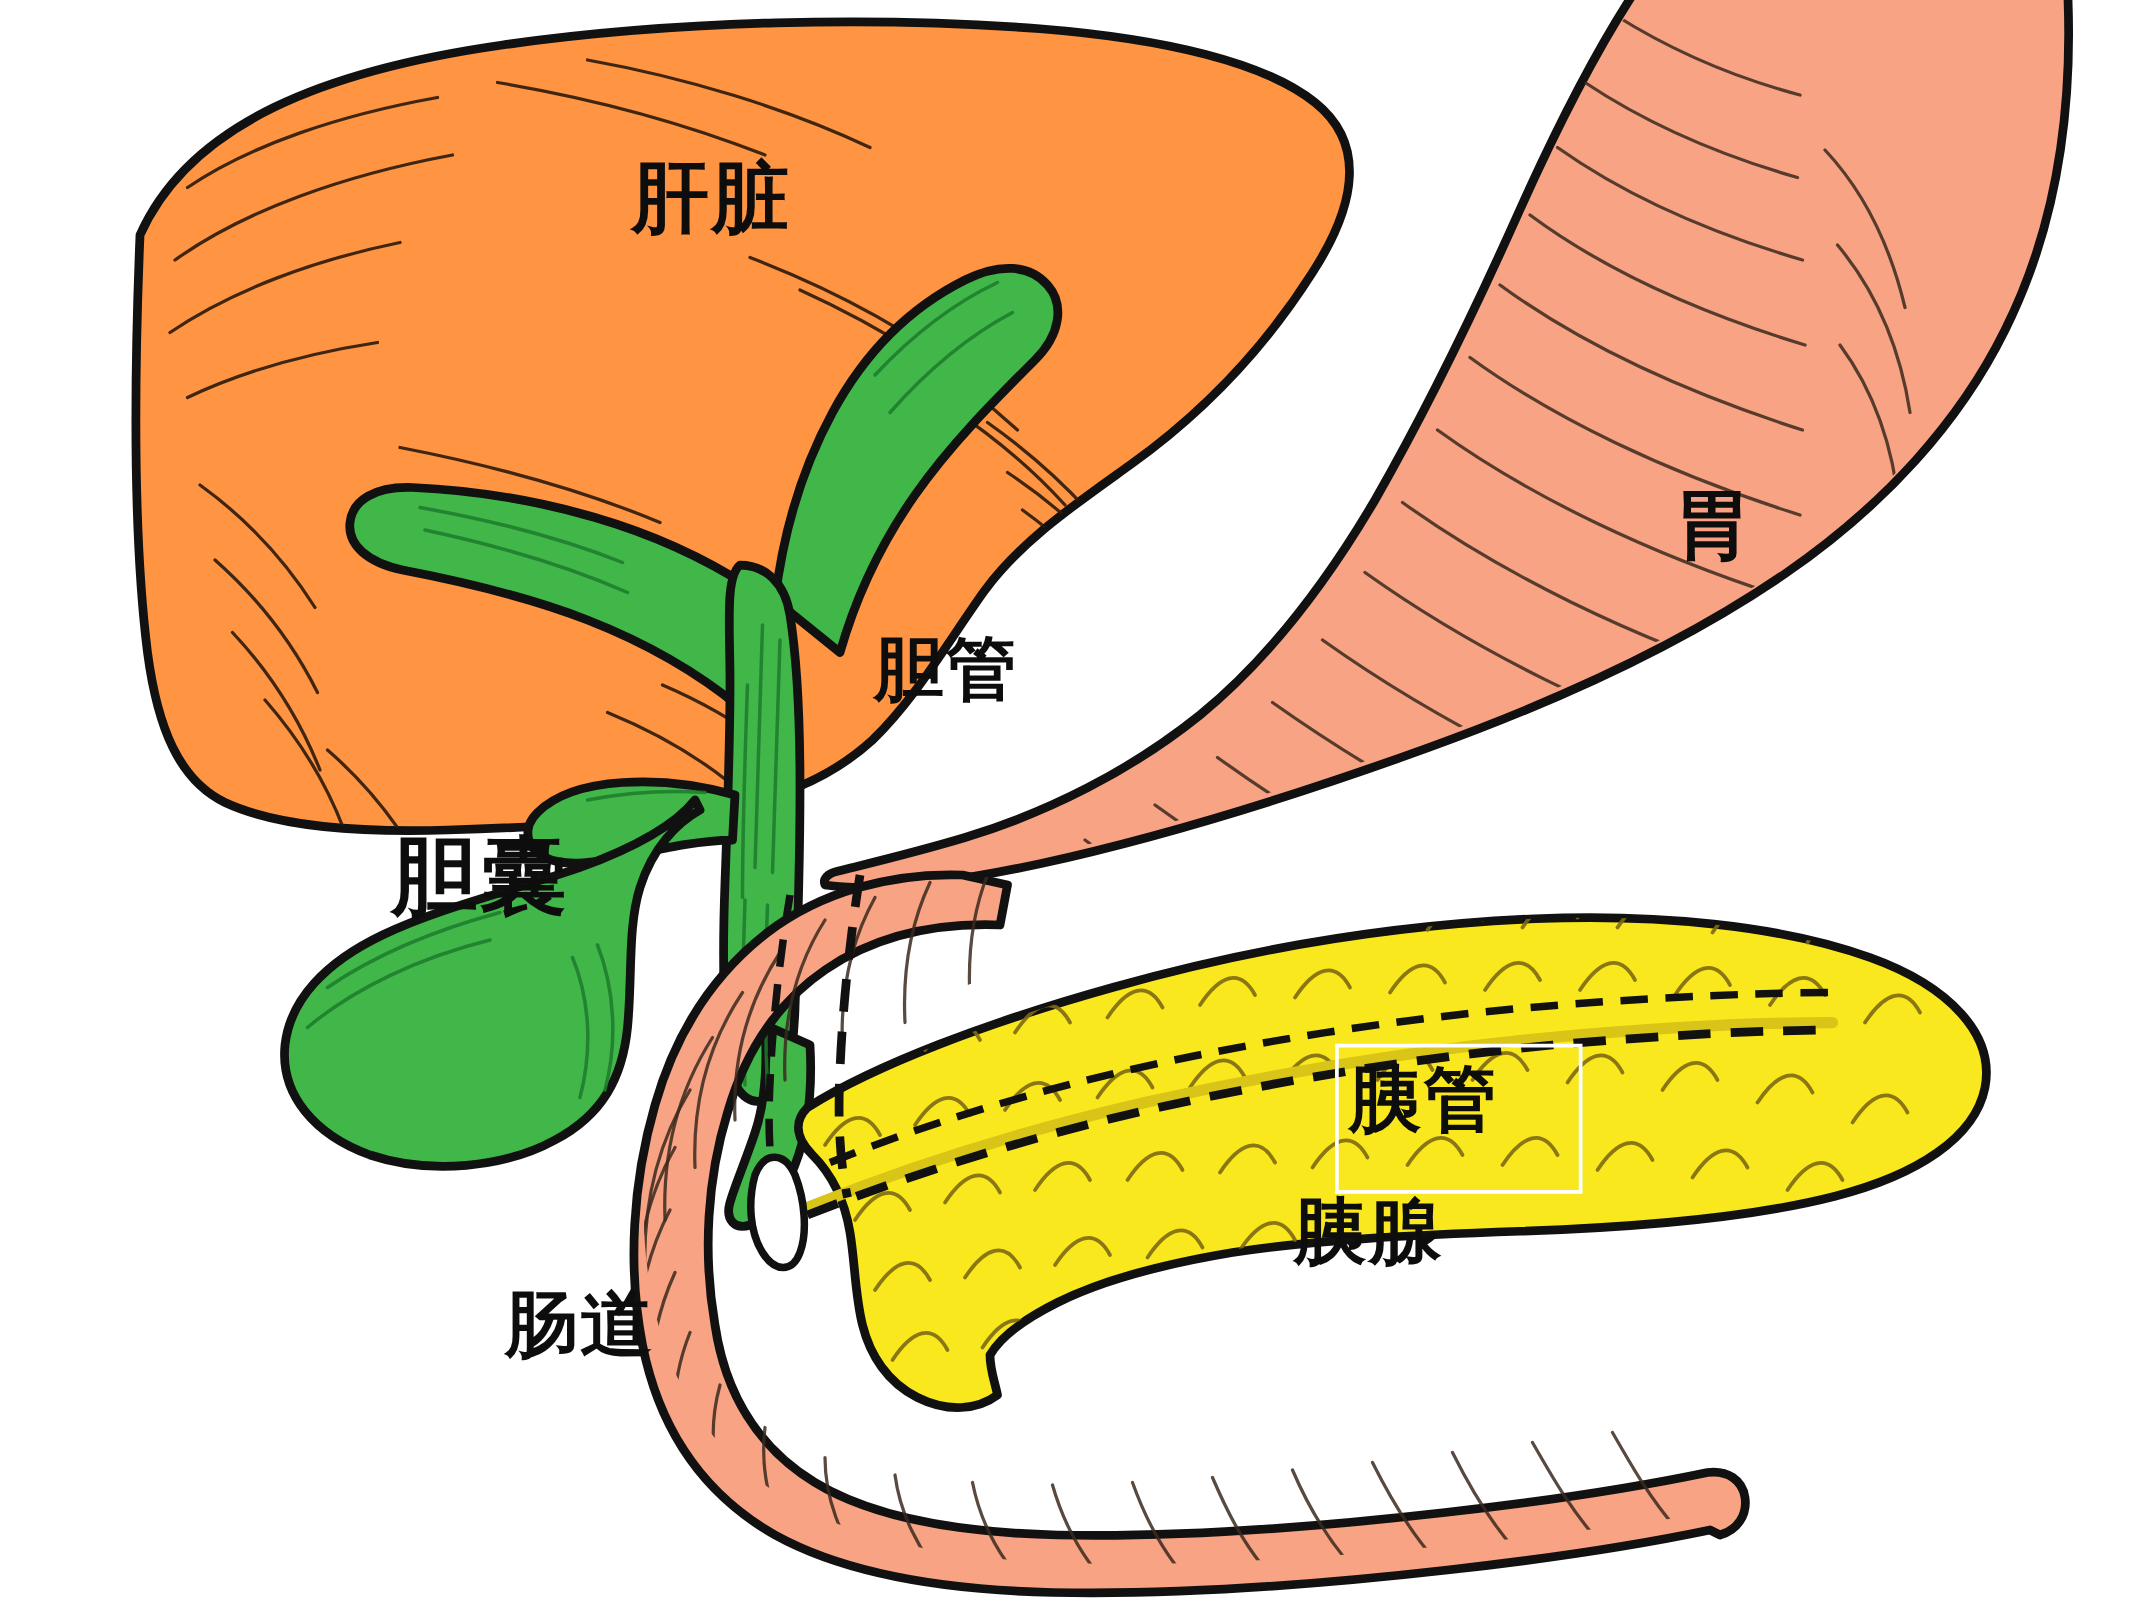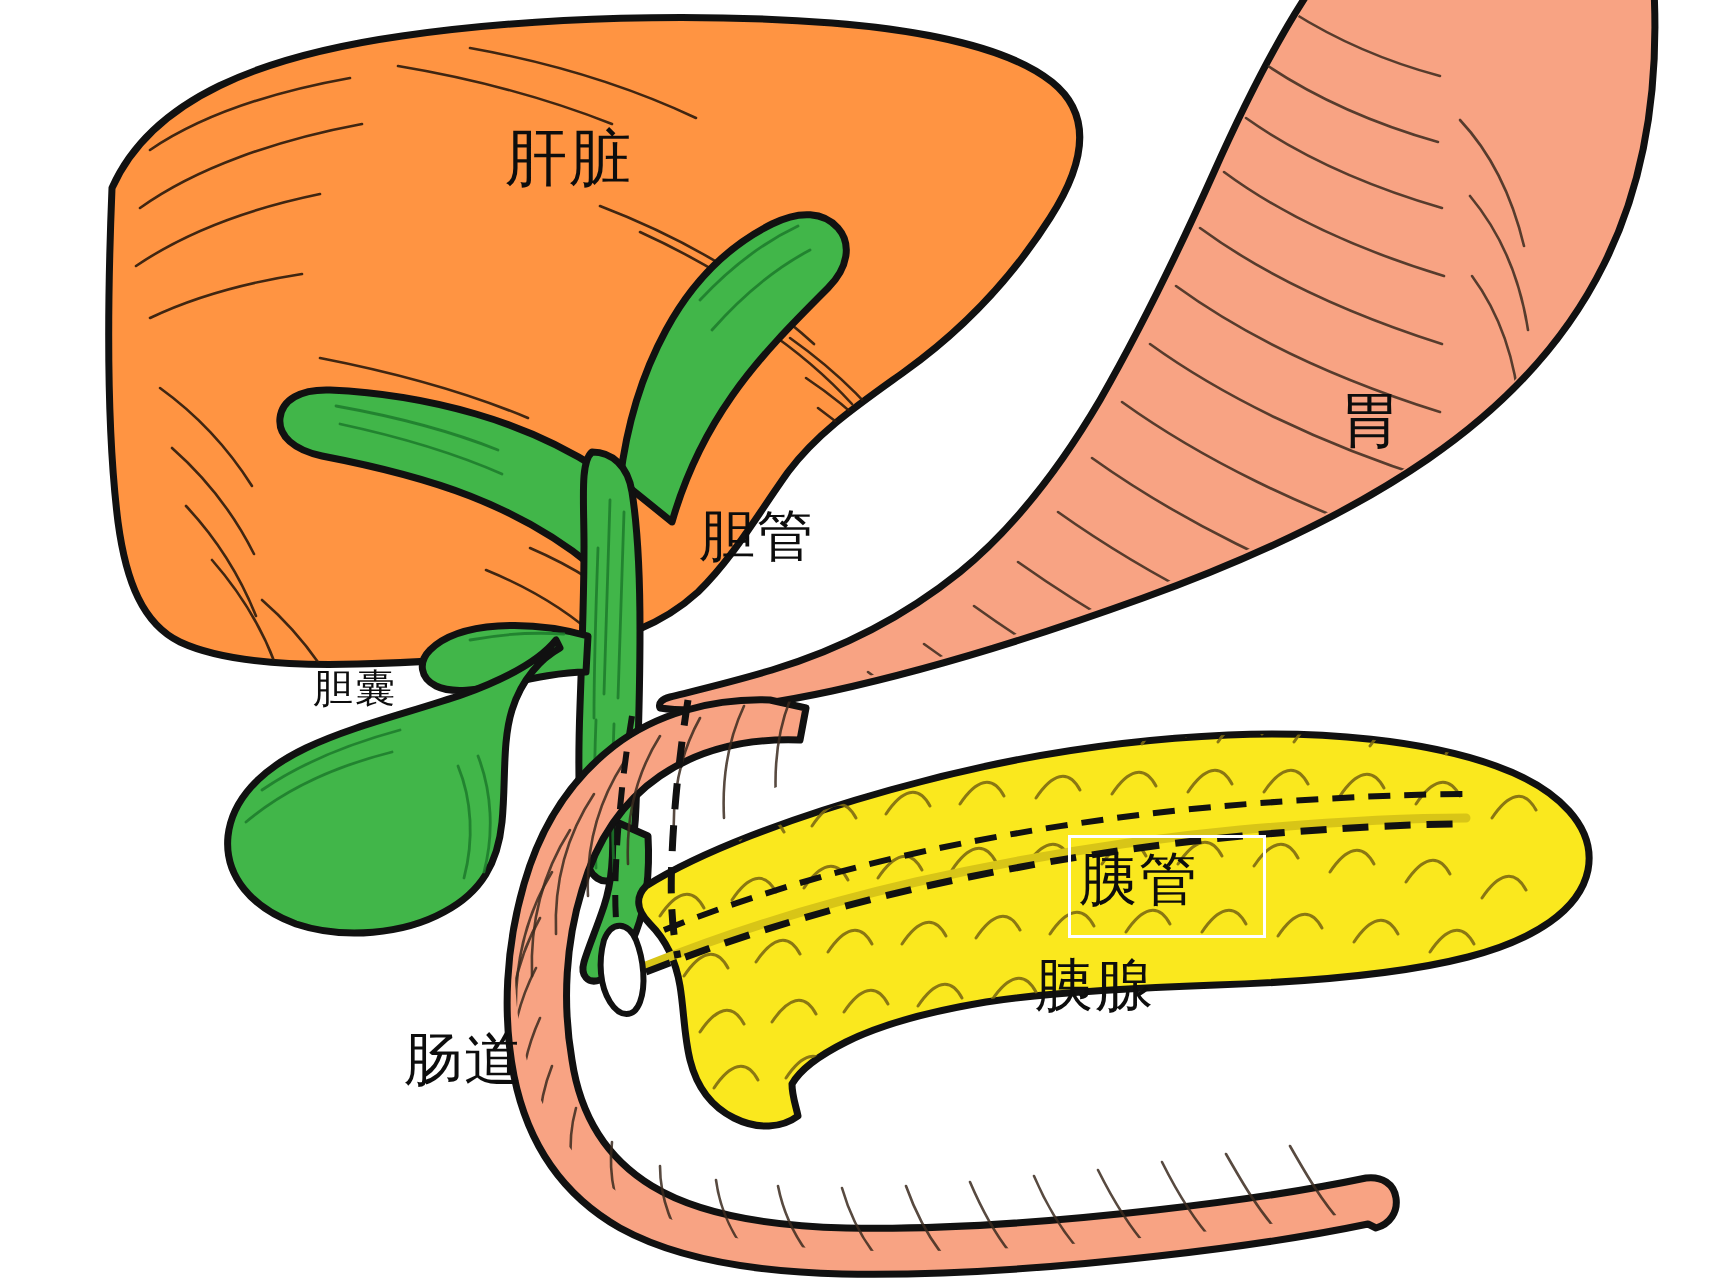--- a/index.html
+++ b/index.html
@@ -80,35 +80,35 @@
     stroke: #1d7a2c;
     stroke-width: 2.8;
     stroke-linecap: round;
     opacity: .85;
   }
 
   .label {
     position: absolute;
     color: #0d0d0d;
     font-family: "DejaVu Sans", "Liberation Sans", sans-serif;
-    font-weight: 400;
+    font-weight: 700;
     white-space: nowrap;
     line-height: 1;
     letter-spacing: 2px;
     user-select: none;
   }
   .label-liver   { left: 505px;  top: 127px;  font-size: 62px; }
   .label-stomach { left: 1339px; top: 389px;  font-size: 62px; }
   .label-bile    { left: 699px;  top: 508px;  font-size: 56px; text-align: center; }
-  .label-gall    { left: 313px;  top: 668px;  font-size: 40px; }
+  .label-gall    { left: 313px;  top: 668px;  font-size: 69px; }
   .label-panc-duct-box {
     left: 1068px;
     top: 835px;
     width: 198px;
-    height: 103px;
+    height: 120px;
     border: 3px solid #ffffff;
     box-sizing: border-box;
   }
   .label-panc-duct {
     position: absolute;
     left: 8px;
     top: 12px;
     font-size: 58px;
     letter-spacing: 2px;
     color: #0d0d0d;

